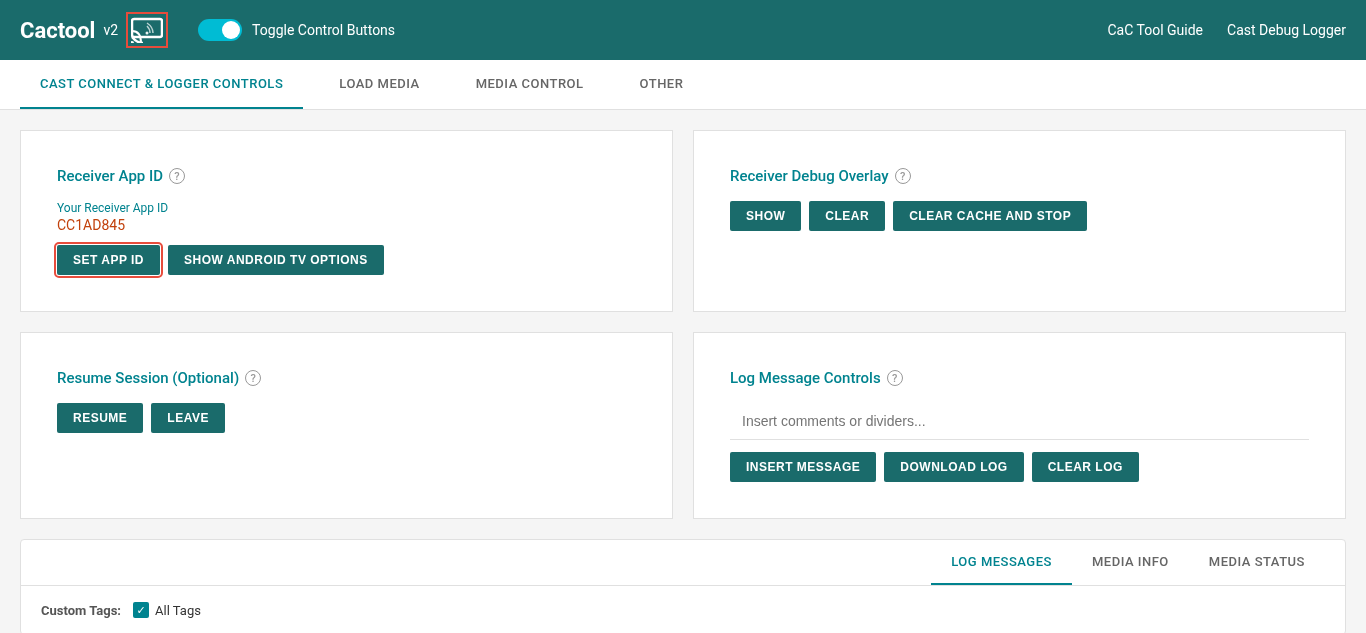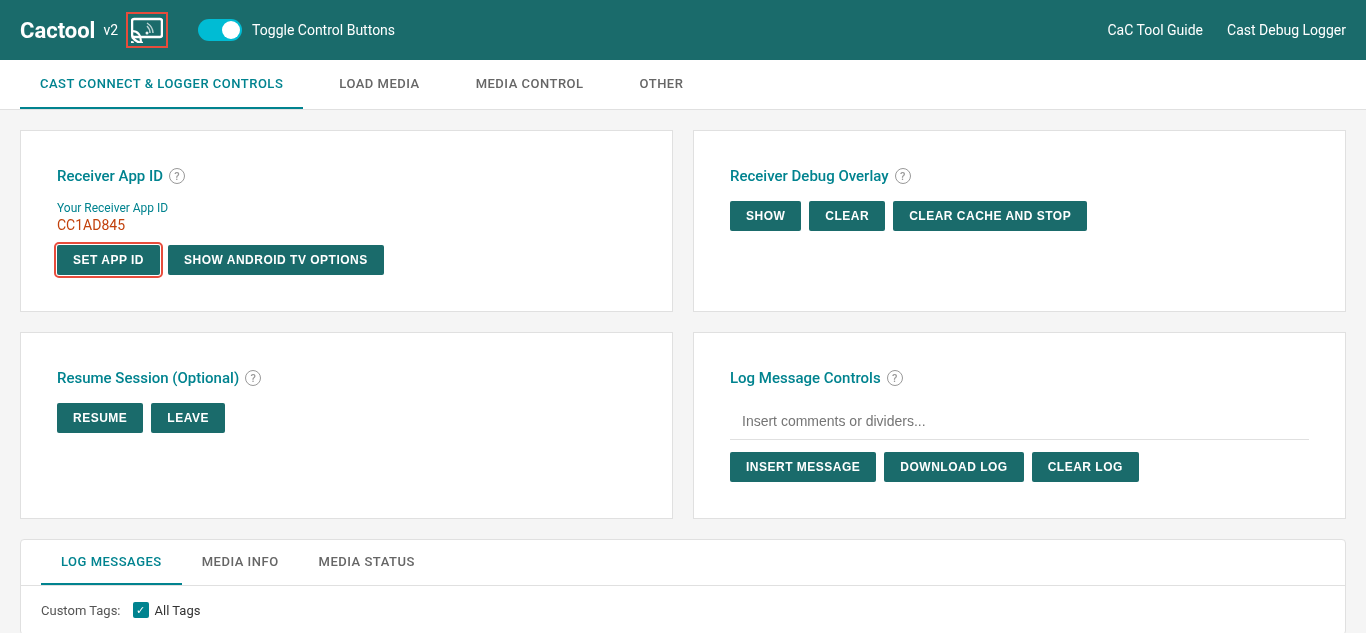--- a/index.html
+++ b/index.html
@@ -223,20 +223,21 @@
     .bottom-section {
       background: white;
       border: 1px solid #e0e0e0;
       border-radius: 4px;
       padding: 0;
     }
     .bottom-nav-tabs {
       display: flex;
       border-bottom: 1px solid #e0e0e0;
       padding: 0 20px;
+      justify-content: flex-end;
     }
     .bottom-nav-tab {
       padding: 14px 20px;
       font-size: 13px;
       font-weight: 500;
       letter-spacing: 0.5px;
       color: #666;
       cursor: pointer;
       border-bottom: 2px solid transparent;
       text-transform: uppercase;
@@ -247,21 +248,21 @@
     }
     .bottom-content {
       padding: 16px 20px;
       display: flex;
       align-items: center;
       gap: 12px;
     }
     .custom-tags-label {
       font-size: 13px;
       color: #555;
-      font-weight: 400;
+      font-weight: 700;
     }
     .checkbox-wrapper {
       display: flex;
       align-items: center;
       gap: 6px;
     }
     .checkbox-box {
       width: 16px;
       height: 16px;
       background: #00838f;

